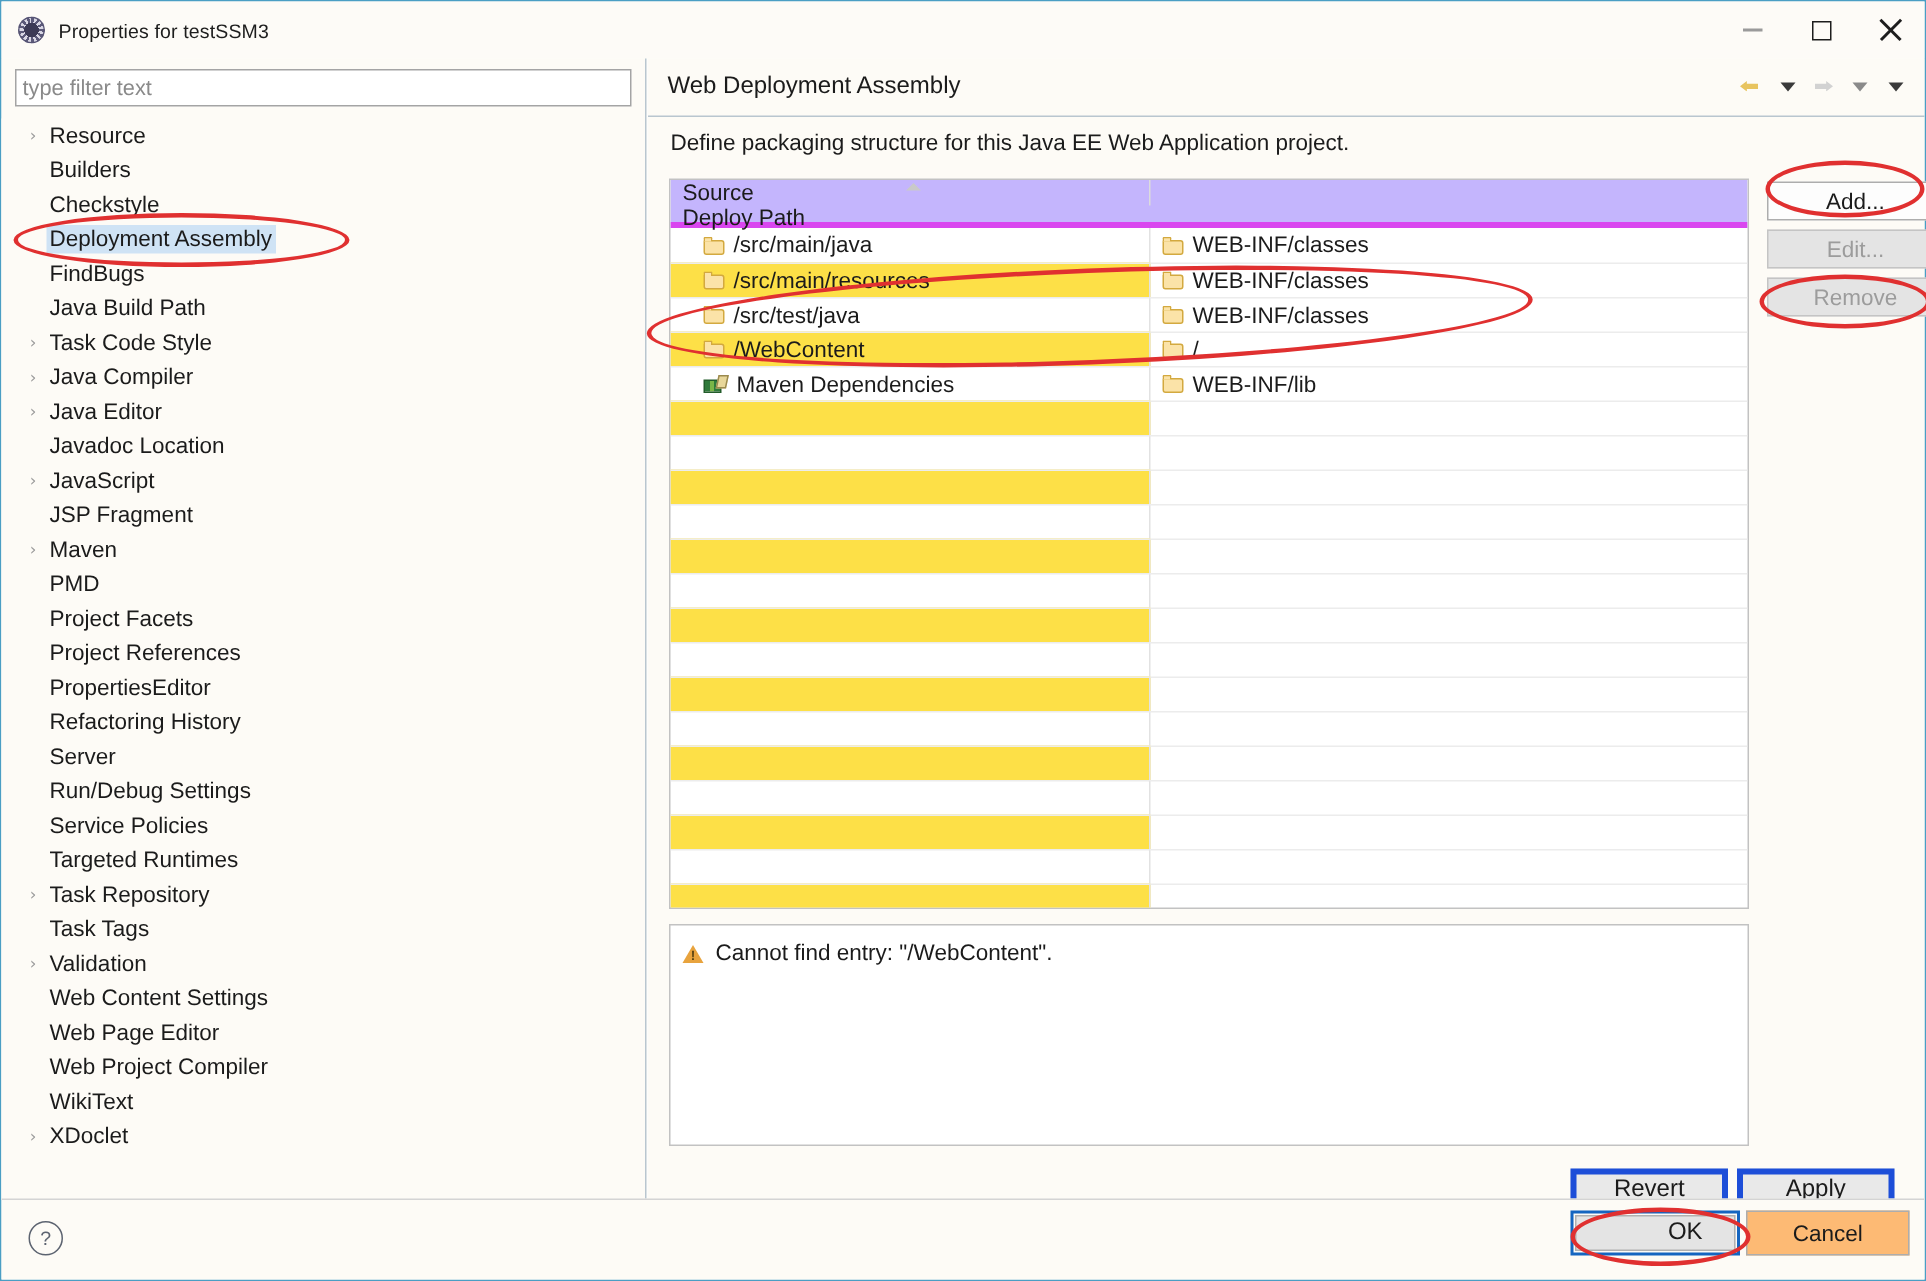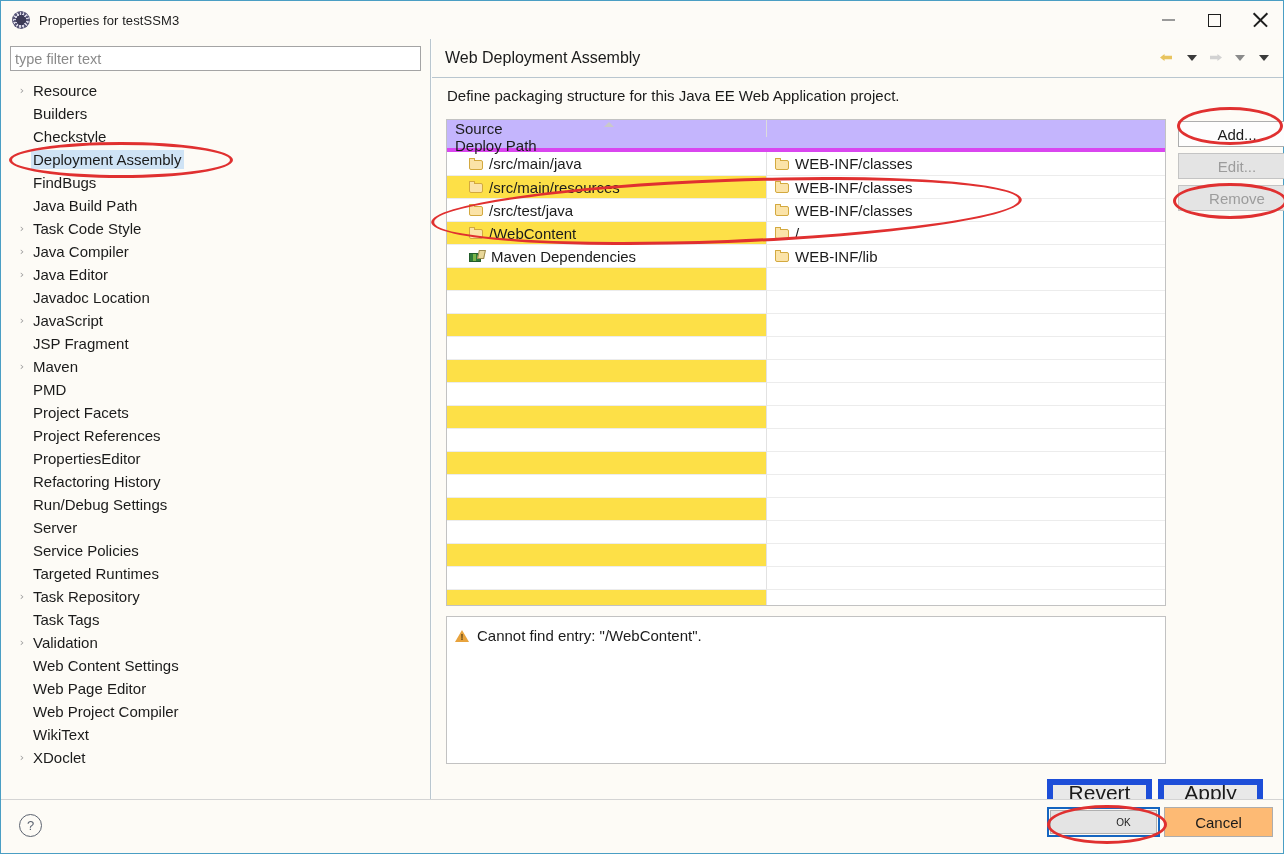--- a/index.html
+++ b/index.html
@@ -197,44 +197,44 @@
   }
   #warn-icon:after{
     content:"!";position:absolute;left:5.5px;top:3px;font-size:9px;color:#5a4312;font-weight:bold;
     font-family:"Liberation Sans", sans-serif;line-height:10px;
   }
   #warn-text{font-size:15px;color:#1b1b1b;}
 
   
   #ra-btns{position:absolute;right:20px;top:740px;display:flex;gap:6px;}
   .rbtn{
-    width:105px;height:27px;border:6px solid #1d4ed8;box-sizing:border-box;
+    width:105px;height:27px;border:4px solid #1d4ed8;box-sizing:border-box;
     background:#e9e9e9;display:flex;align-items:center;justify-content:center;
-    font-size:21px;color:#1b1b1b;cursor:default;
+    font-size:16px;color:#1b1b1b;cursor:default;
   }
 
   
   #footer{
     position:absolute;left:0;right:0;bottom:0;height:53px;
     background:#fdfbf6;border-top:1px solid #d4d4d4;
   }
   #help-icon{
     position:absolute;left:18px;top:14px;width:21px;height:21px;
     border:1.4px solid #5c6370;border-radius:50%;
     display:flex;align-items:center;justify-content:center;
     font-size:13px;color:#5c6370;font-family:"Liberation Sans", sans-serif;
   }
   #ok-wrap{
     position:absolute;left:1046px;top:806px;width:113px;height:30px;
     border:2px solid #1565c0;box-sizing:border-box;
   }
   #ok-btn{
     position:absolute;inset:1px;background:#e4e4e4;border:1px solid #b0b0b0;
     box-sizing:border-box;display:flex;align-items:center;justify-content:center;
-    font-size:10px;color:#1b1b1b;cursor:default;padding-left:40px;
+    font-size:16px;color:#1b1b1b;cursor:default;padding-left:40px;
   }
   #cancel-btn{
     position:absolute;left:1163px;top:806px;width:109px;height:30px;
     border:1px solid #adadad;background:#fdba74;box-sizing:border-box;
     display:flex;align-items:center;justify-content:center;
     font-size:15px;color:#1b1b1b;cursor:default;
   }
 
   
   .ellipse{
@@ -342,25 +342,25 @@
           <div class="tree-row">
             <span class="tree-arrow empty">›</span>
             <span class="tree-label">PropertiesEditor</span>
           </div>
           <div class="tree-row">
             <span class="tree-arrow empty">›</span>
             <span class="tree-label">Refactoring History</span>
           </div>
           <div class="tree-row">
             <span class="tree-arrow empty">›</span>
+            <span class="tree-label">Server</span>
+          </div>
+          <div class="tree-row">
+            <span class="tree-arrow empty">›</span>
             <span class="tree-label">Run/Debug Settings</span>
-          </div>
-          <div class="tree-row">
-            <span class="tree-arrow empty">›</span>
-            <span class="tree-label">Server</span>
           </div>
           <div class="tree-row">
             <span class="tree-arrow empty">›</span>
             <span class="tree-label">Service Policies</span>
           </div>
           <div class="tree-row">
             <span class="tree-arrow empty">›</span>
             <span class="tree-label">Targeted Runtimes</span>
           </div>
           <div class="tree-row">

